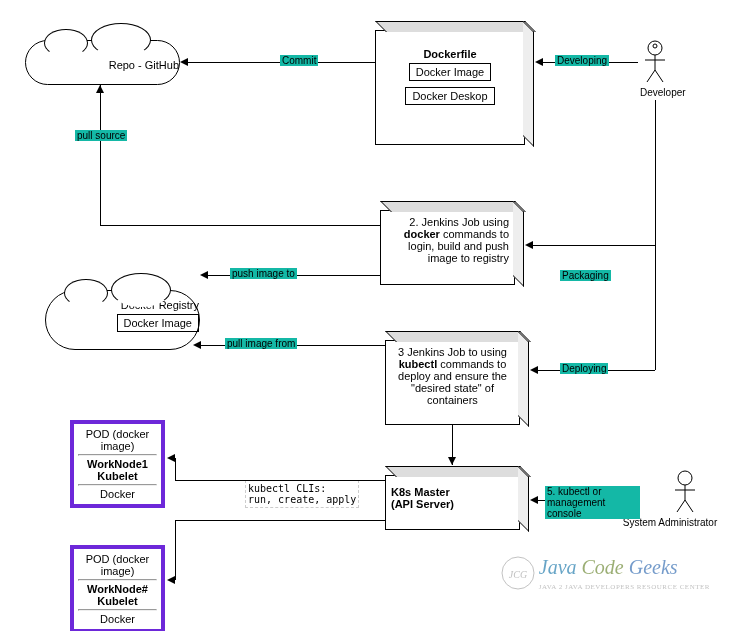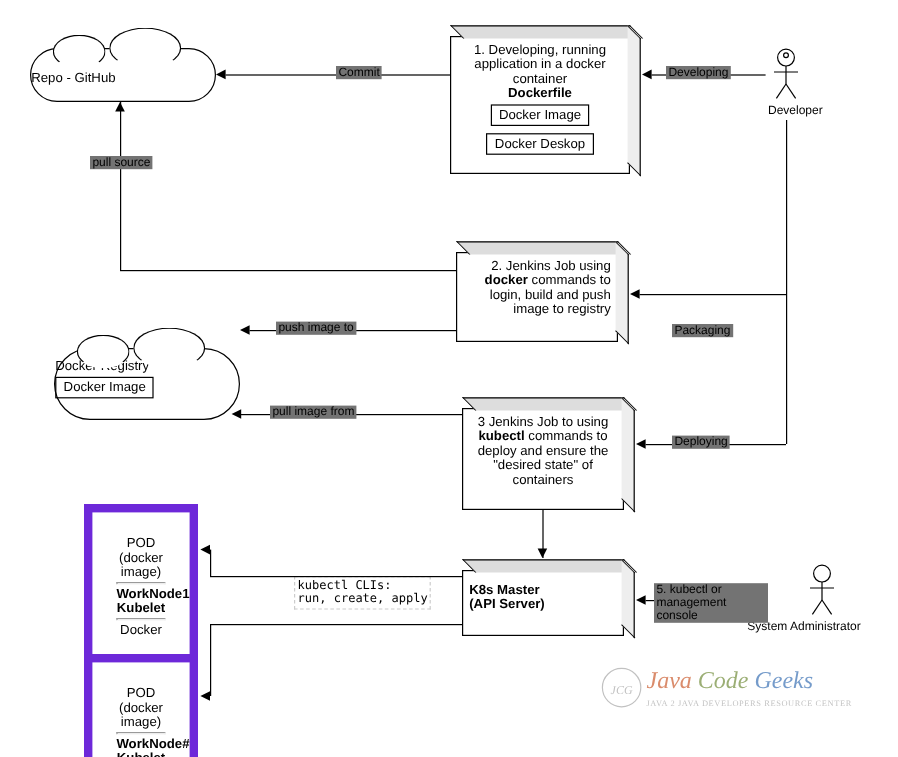--- a/index.html
+++ b/index.html
@@ -41,49 +41,49 @@
       border: 1px solid #000;
       border-left: none;
       transform: skewY(45deg);
       transform-origin: top left;
     }
     .cloud {
       position: absolute;
       border: 1px solid #000;
       border-radius: 50px;
       background: #fff;
-      text-align: left;
+      text-align: right;
       padding-top: 18px;
     }
     .cloud::before, .cloud::after {
       content: '';
       position: absolute;
       border: 1px solid #000;
       border-radius: 50%;
       background: #fff;
       border-bottom-color: transparent;
     }
     .cloud::before { top: -12px; left: 18px; width: 42px; height: 26px; }
     .cloud::after { top: -18px; right: 28px; width: 58px; height: 32px; }
     .box-simple {
       position: absolute;
-      border: 7px solid #6d28d9;
-      background: #fff;
-      padding: 20px;
+      border: 4px solid #6d28d9;
+      background: #fff;
+      padding: 4px;
     }
     .inner-box {
       border: 1px solid #000;
       margin: 3px auto;
       padding: 2px 6px;
       display: inline-block;
     }
     .label {
       position: absolute;
       font-size: 10px;
-      background: #737373;
+      background: #14b8a6;
       padding: 0 2px;
     }
     .stick-figure {
       position: absolute;
       width: 30px;
       text-align: center;
     }
     .stick-figure svg { display: block; margin: 0 auto; }
     .stick-figure .name { font-size: 10px; margin-top: 2px; white-space: nowrap; }
     .arrow-line {
@@ -119,21 +119,21 @@
   <span>Repo - GitHub</span>
 </div>
 
 <div class="cloud" style="left:45px;top:290px;width:155px;height:60px;padding-top:8px;">
   <span>Docker Registry</span><br>
   <span class="inner-box">Docker Image</span>
 </div>
 
 <div class="box3d" style="left:375px;top:30px;width:150px;height:115px;padding:5px;text-align:center;">
   <div style="position:relative;z-index:2;">
-    <span>1. Developing, running application in a docker container</span><br>
+    <br>
     <b>Dockerfile</b><br>
     <span class="inner-box">Docker Image</span><br>
     <span class="inner-box">Docker Deskop</span>
   </div>
 </div>
 
 <div class="box3d" style="left:380px;top:210px;width:135px;height:75px;padding:5px;text-align:right;">
   <div style="position:relative;z-index:2;">
     <span>2. Jenkins Job using</span>
     <b>docker</b>
@@ -246,17 +246,17 @@
 <div class="arrow-line" style="left:175px;top:520px;width:1px;height:60px;"></div>
 <div class="arrowhead arrow-left" style="left:167px;top:576px;"></div>
 
 <div class="watermark" style="left:500px;top:555px;">
   <svg width="36" height="36" viewBox="0 0 36 36" style="display:inline-block;vertical-align:middle;">
     <circle cx="18" cy="18" r="16" fill="none" stroke="#999" stroke-width="1"></circle>
     <text x="18" y="23" text-anchor="middle" font-size="10" font-style="italic" fill="#999">JCG</text>
   </svg>
   <span style="display:inline-block;vertical-align:middle;">
     <span style="font-size:20px;font-style:italic;">
-      <span style="color:#c2410c;">Java</span> <span style="color:#5a7a1a;">Code</span> <span style="color:#1a5aa8;">Geeks</span>
+      <span style="color:#0369a1;">Java</span> <span style="color:#5a7a1a;">Code</span> <span style="color:#1a5aa8;">Geeks</span>
     </span><br>
     <span style="font-size:7px;color:#999;letter-spacing:0.5px;">JAVA 2 JAVA DEVELOPERS RESOURCE CENTER</span>
   </span>
 </div>
 
 </body></html>

